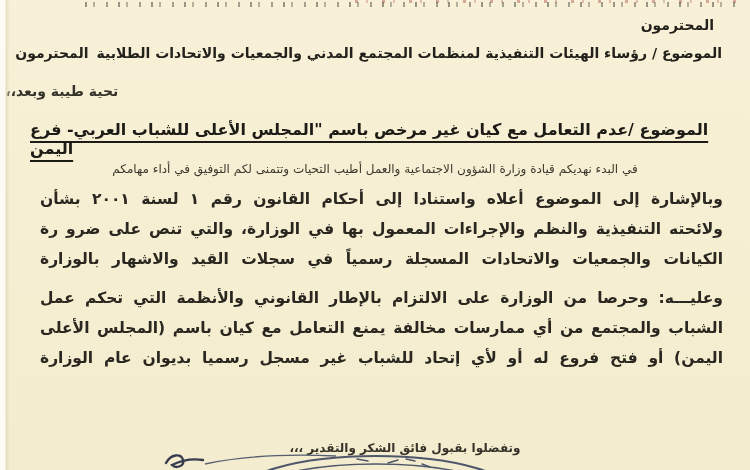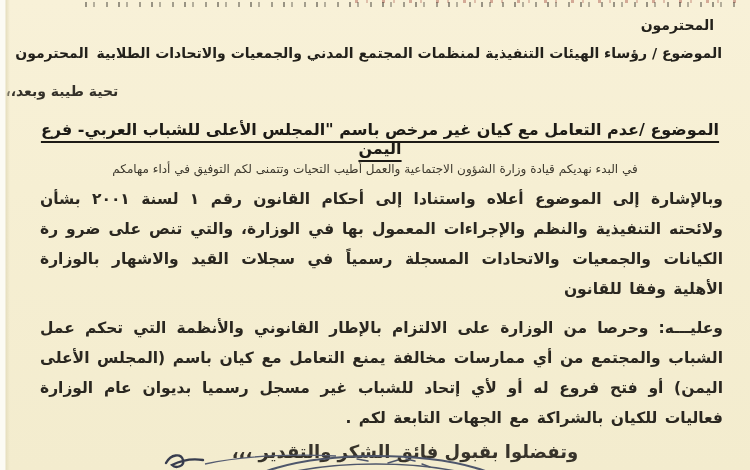--- a/index.html
+++ b/index.html
@@ -39,21 +39,21 @@
     font-weight:bold;font-size:14px;line-height:27px;height:28px;
     color:#23211b;white-space:nowrap;
   }
   .recipient-hon{flex:0 0 auto;margin-right:8px;}
   .greeting{
     margin-top:15px;text-align:left;
     font-size:14px;font-weight:700;color:#35322a;
     letter-spacing:0;
   }
   .subject{
-    margin:21px 20px 0 30px;text-align:center;
+    margin:21px 20px 0 30px;text-align:left;
     font-size:16px;font-weight:bold;color:#1d1b16;
     text-decoration:underline;text-underline-offset:6px;
     text-decoration-thickness:1.5px;
   }
   .opening{
     margin-top:4px;text-align:center;
     font-size:12px;font-weight:500;color:#3c382d;
   }
   .para{
     margin:8px 27px 0 40px;
@@ -61,21 +61,21 @@
   }
   .para2{margin-top:9px;}
   .jline{
     line-height:30px;height:30px;overflow:hidden;
     text-align:justify;text-align-last:justify;
     word-spacing:2px;white-space:normal;
   }
   .jline.last{text-align-last:right;}
   .closing{
     position:absolute;top:441px;left:60px;right:0;
-    text-align:center;font-size:18px;font-weight:600;color:#37332a;
+    text-align:center;font-size:12px;font-weight:600;color:#37332a;
   }
   .stamp{position:absolute;left:130px;bottom:0;}
   .stamp .ring{fill:none;stroke:var(--stamp);}
   .stamp .marks{fill:none;stroke:var(--stamp);}
   .stamp .sig{fill:none;stroke:#373c4e;}
   .stamp .flourish{fill:none;stroke:#565d72;}
 </style>
 </head>
 <body>
 
@@ -98,28 +98,26 @@
   <div class="greeting">تحية طيبة وبعد،،،</div>
 
   <div class="subject">الموضوع /عدم التعامل مع كيان غير مرخص باسم "المجلس الأعلى للشباب العربي- فرع اليمن</div>
 
   <div class="opening">في البدء نهديكم قيادة وزارة الشؤون الاجتماعية والعمل أطيب التحيات وتتمنى لكم التوفيق في أداء مهامكم</div>
 
   <div class="para">
     <div class="jline">وبالإشارة إلى الموضوع أعلاه واستنادا إلى أحكام القانون رقم ١ لسنة ٢٠٠١ بشأن الجمعيات والمؤسسات الأهلية</div>
     <div class="jline">ولائحته التنفيذية والنظم والإجراءات المعمول بها في الوزارة، والتي تنص على ضرو رة التعامل- فقط- مع</div>
     <div class="jline">الكيانات والجمعيات والاتحادات المسجلة رسمياً في سجلات القيد والاشهار بالوزارة والمصرح لها بمزاولة الأنشطة</div>
-    <div class="jline last">الأهلية وفقا للقانون</div>
   </div>
 
   <div class="para para2">
     <div class="jline">وعليـــه: وحرصا من الوزارة على الالتزام بالإطار القانوني والأنظمة التي تحكم عمل منظمات المجتمع و حماية</div>
     <div class="jline">الشباب والمجتمع من أي ممارسات مخالفة يمنع التعامل مع كيان باسم (المجلس الأعلى للشباب العربي- فرع</div>
     <div class="jline">اليمن) أو فتح فروع له أو لأي إتحاد للشباب غير مسجل رسميا بديوان عام الوزارة وإتخاذ إجراءات منع إقامة أي</div>
-    <div class="jline last">فعاليات للكيان بالشراكة مع الجهات التابعة لكم .</div>
   </div>
 
   <div class="closing">وتفضلوا بقبول فائق الشكر والتقدير ،،،</div>
 
   <svg class="stamp" width="420" height="34" viewBox="0 0 420 34" aria-hidden="true">
     <path class="sig" d="M36,27 c5,-9 15,-10 17,-3 c2,6 -7,9 -11,5 c8,-4 19,-7 31,-5" stroke-width="2.4" stroke-linecap="round"></path>
     <path class="flourish" d="M75,28 C112,20 162,18 206,20" stroke-width="1.3"></path>
     <ellipse class="ring" cx="246" cy="60" rx="140" ry="40" stroke-width="2"></ellipse>
     <ellipse class="ring" cx="246" cy="62" rx="130" ry="34" stroke-width="1.6"></ellipse>
     <path class="marks" d="M258,27 l10,-3 m8,-1 l9,2 m7,3 l8,3 M238,25 l-11,-2" stroke-width="1.4" stroke-linecap="round"></path>

